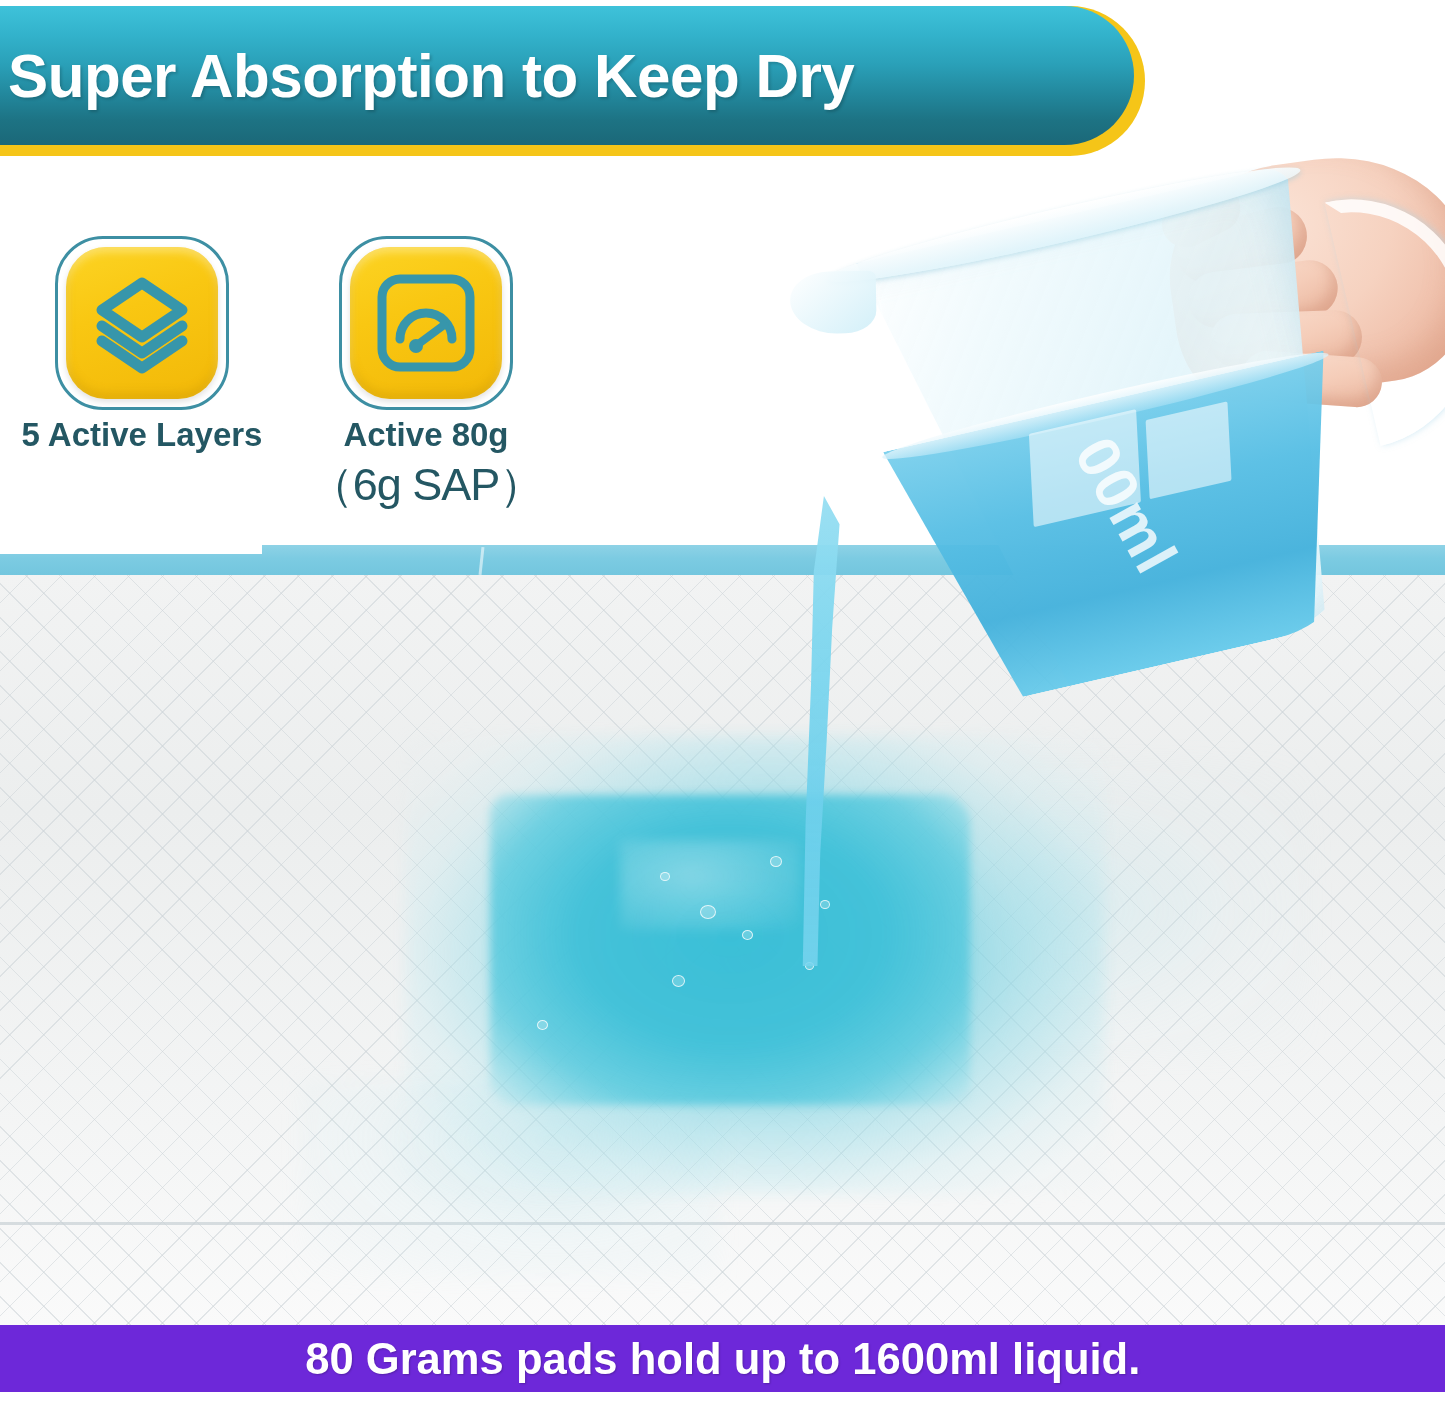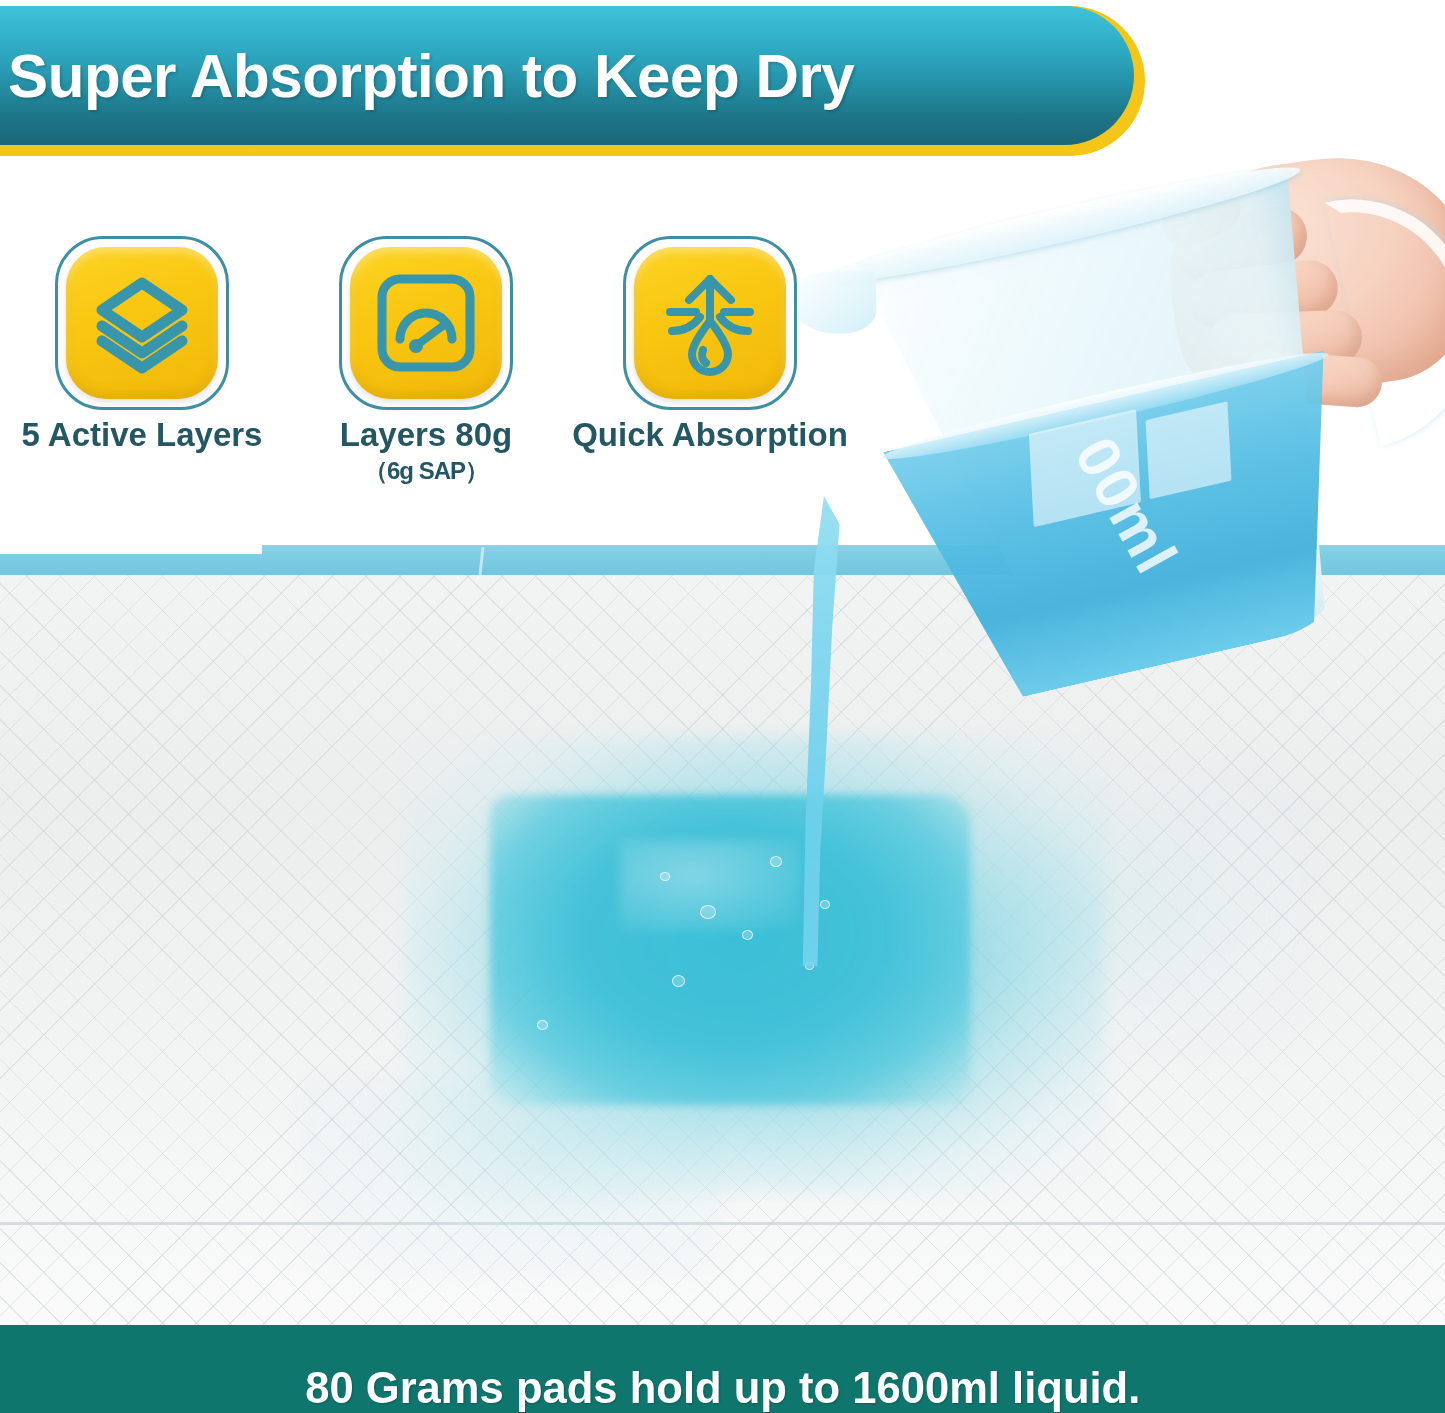--- a/index.html
+++ b/index.html
@@ -353,34 +353,34 @@
     margin-top:4px;
     text-align:center;
     color:#245763;
     font-size:33px;
     font-weight:bold;
     line-height:1.28;
     white-space:nowrap;
   }
   .feature-sub {
     display:block;
-    font-size:24px;
-    font-weight:bold;
+    font-size:45px;
+    font-weight:normal;
     color:#245763;
     letter-spacing:-1px;
   }
 
   
   .footer {
     position:absolute;
     left:0; top:1325px;
-    width:1445px; height:88px;
-    background:#0f766e;
-    display:flex;
-    align-items:flex-end;
+    width:1445px; height:67px;
+    background:#6d28d9;
+    display:flex;
+    align-items:center;
     justify-content:center;
   }
   .footer-text {
     color:#ffffff;
     font-size:44px;
     font-weight:bold;
     letter-spacing:0px;
     text-shadow:1px 1px 2px rgba(0,0,0,0.22);
     white-space:nowrap;
     transform:scaleX(0.99);
@@ -471,46 +471,25 @@
             <svg width="108" height="108" viewBox="0 0 108 108">
               <rect x="10" y="10" width="88" height="88" rx="18" ry="18" fill="none" stroke="#3796ab" stroke-width="9"></rect>
               <path d="M28 70 A26 26 0 0 1 80 70" fill="none" stroke="#3796ab" stroke-width="9" stroke-linecap="round"></path>
               <line x1="45" y1="76" x2="72" y2="56" stroke="#3796ab" stroke-width="8" stroke-linecap="round"></line>
               <circle cx="44" cy="77" r="7" fill="#3796ab"></circle>
             </svg>
           </span>
         </div>
       </div>
       <div class="feature-label">
-        <span>Layers 80g</span>
+        <span>Active 80g</span>
         <span class="feature-sub">（6g SAP）</span>
       </div>
     </div>
 
-    <div class="feature">
-      <div class="icon-ring">
-        <div class="icon-tile">
-          <span>
-            <svg width="108" height="108" viewBox="0 0 108 108">
-              <g fill="none" stroke="#3796ab" stroke-width="8" stroke-linecap="round" stroke-linejoin="round">
-                <path d="M54 10 L54 50"></path>
-                <polyline points="33,31 54,10 75,31"></polyline>
-                <path d="M14 43 L40 43"></path>
-                <path d="M68 43 L94 43"></path>
-                <path d="M16 62 C30 62 38 56 44 48"></path>
-                <path d="M92 62 C78 62 70 56 64 48"></path>
-                <path d="M54 52 C54 52 36 74 36 85 A18 18 0 0 0 72 85 C72 74 54 52 54 52 Z"></path>
-                <path d="M47 81 C45 86 46 91 50 94"></path>
-              </g>
-            </svg>
-          </span>
-        </div>
-      </div>
-      <div class="feature-label">Quick Absorption</div>
-    </div>
 
   </div>
 
   <div class="footer">
     <div class="footer-text">80 Grams pads hold up to 1600ml liquid.</div>
   </div>
 
 </div>
 
 </body></html>

